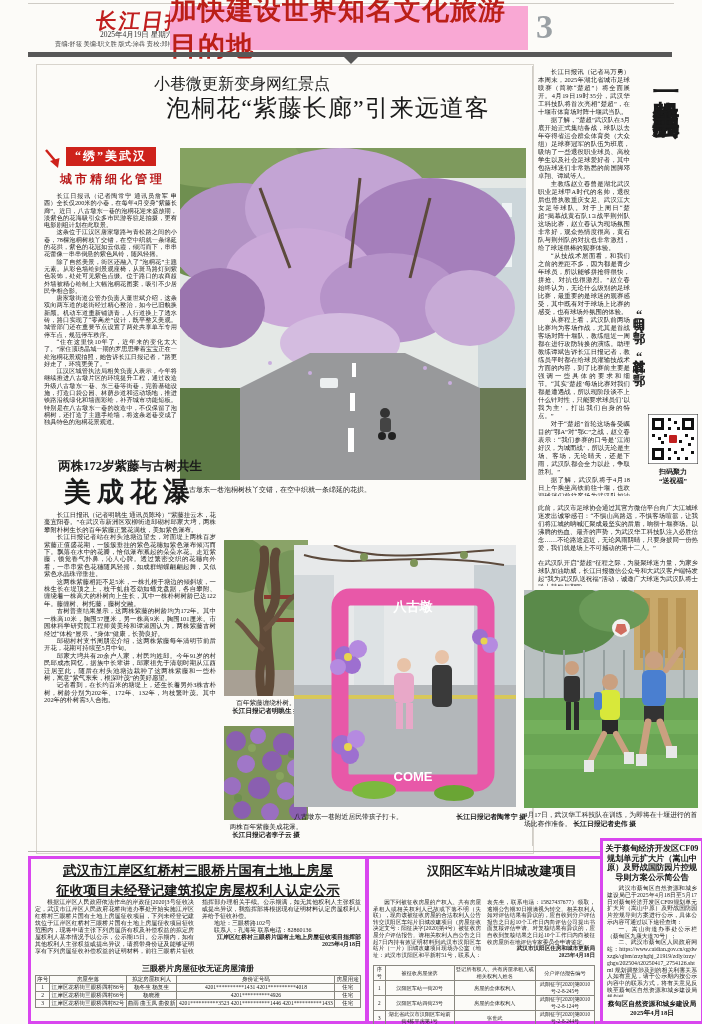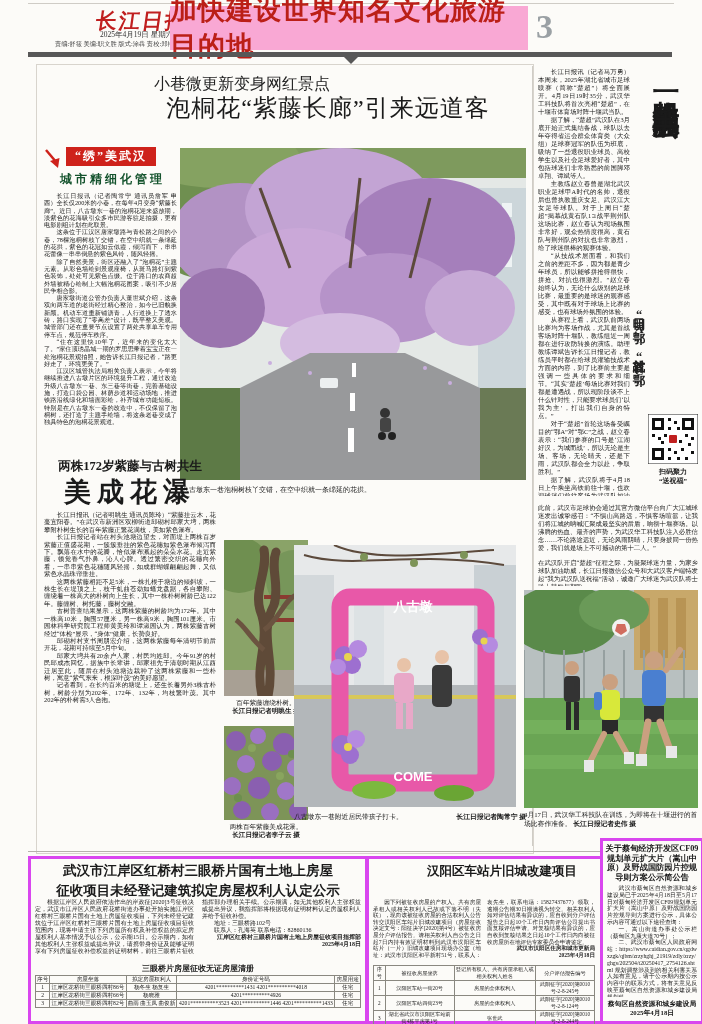--- a/index.html
+++ b/index.html
@@ -21,21 +21,21 @@
               border-right:7px solid transparent;border-top:7px solid #585858;}
   
   .featbox{left:36px;top:64px;width:496px;height:788px;border:1px solid #d8d4cd;}
   .kicker{left:36px;top:74px;width:412px;text-align:center;font-size:16px;color:#222;}
   .headline{left:36px;top:92px;width:584px;text-align:center;font-size:24px;font-weight:normal;
             letter-spacing:1px;}
   .badge-arrow{left:44px;top:148px;}
   .badge1{left:66px;top:147px;width:90px;height:19px;background:#ce221b;color:#fff;
           font-size:12px;font-weight:bold;display:flex;align-items:center;justify-content:center;
           letter-spacing:2px;}
-  .badge2{left:60px;top:171px;font-size:12px;font-weight:bold;color:#14532d;letter-spacing:3px;}
+  .badge2{left:60px;top:171px;font-size:12px;font-weight:bold;color:#b91c1c;letter-spacing:3px;}
   .feat-body{left:44px;top:192px;width:133px;height:288px;font-size:6.2px;line-height:7.3px;
              text-align:justify;overflow:hidden;}
   .feat-body p,.wis-body p,.fb-body p,.notice-body p{margin:0;text-indent:2em;}
   .bigphoto{left:180px;top:148px;width:346px;height:332px;}
   .bigcaption{left:182px;top:485px;width:344px;font-size:7px;color:#222;}
   
   .wis-kicker{left:44px;top:458px;width:172px;text-align:center;font-size:12.5px;font-weight:bold;}
   .wis-title{left:44px;top:474px;width:172px;text-align:center;font-size:27px;font-weight:bold;
              letter-spacing:6px;}
   .wis-body{left:44px;top:511px;width:172px;height:335px;font-size:6.4px;line-height:7.4px;
@@ -60,21 +60,21 @@
   .vsub{left:630px;top:308px;height:195px;writing-mode:vertical-rl;text-orientation:upright;
         font-size:12.5px;font-weight:bold;color:#222;}
   .qr{left:648px;top:414px;width:50px;height:50px;}
   .qrcap{left:642px;top:468px;width:62px;text-align:center;font-size:7px;font-weight:bold;
          line-height:9px;}
   .fbphoto{left:524px;top:590px;width:174px;height:218px;}
   .fbcap{left:524px;top:811px;width:174px;font-size:6.8px;line-height:8.5px;}
   
   .notline{left:28px;top:851px;width:646px;height:1px;background:#b5b2ab;}
   .nbox{border:3px solid #d946ef;background:#fcfbf8;}
-  .nleft{left:28px;top:856px;width:334px;height:162px;}
+  .nleft{left:28px;top:856px;width:334px;height:162px;text-decoration:underline;}
   .nmid{left:366px;top:856px;width:230px;height:162px;padding-left:18px;}
   .nright{left:600px;top:838px;width:98px;height:180px;}
   .ntitle{text-align:center;font-weight:bold;}
   .nleft .ntitle{font-size:13.5px;line-height:16px;margin-top:4px;}
   .nmid .ntitle{font-size:12.5px;line-height:15px;margin-top:5px;}
   .nright .ntitle{font-size:8.2px;line-height:9.6px;margin-top:3px;padding:0 2px;}
   .notice-body{text-align:justify;overflow:hidden;}
   .nl-body{position:absolute;left:4px;top:40px;width:326px;height:64px;font-size:6px;
            line-height:7px;column-count:2;column-gap:8px;}
   .nm-body{position:absolute;left:4px;top:40px;width:222px;height:66px;font-size:5.6px;

